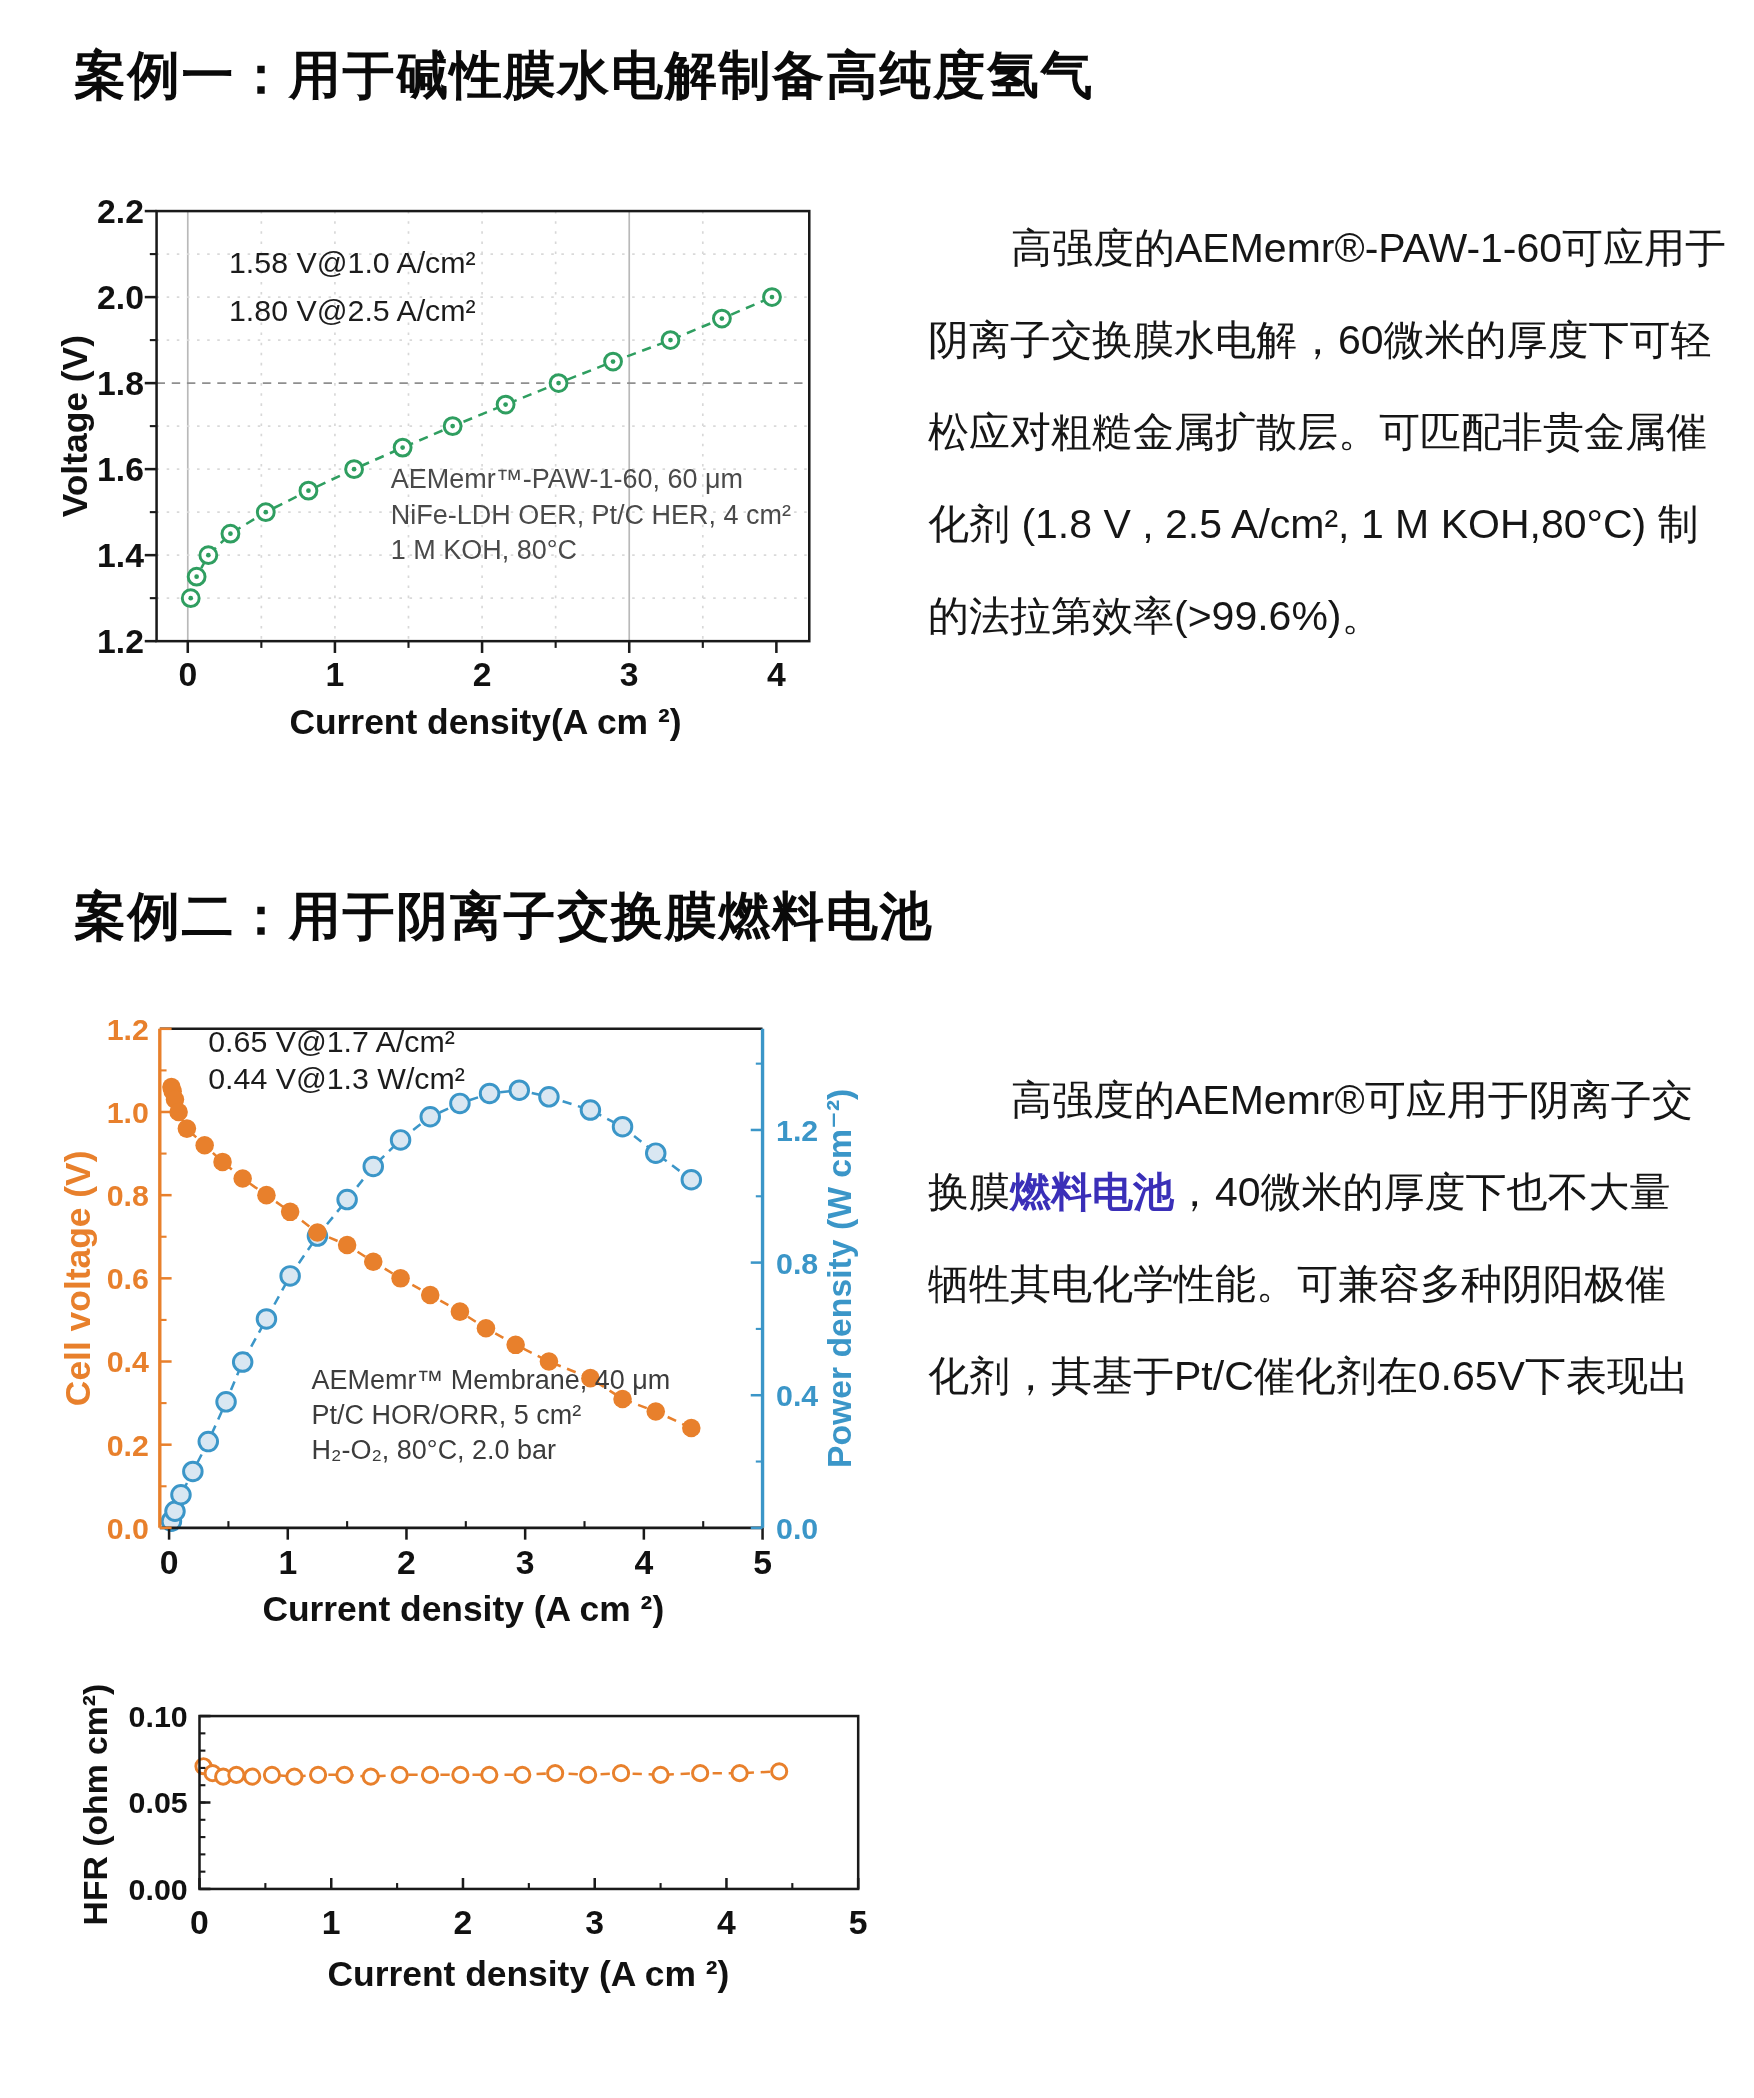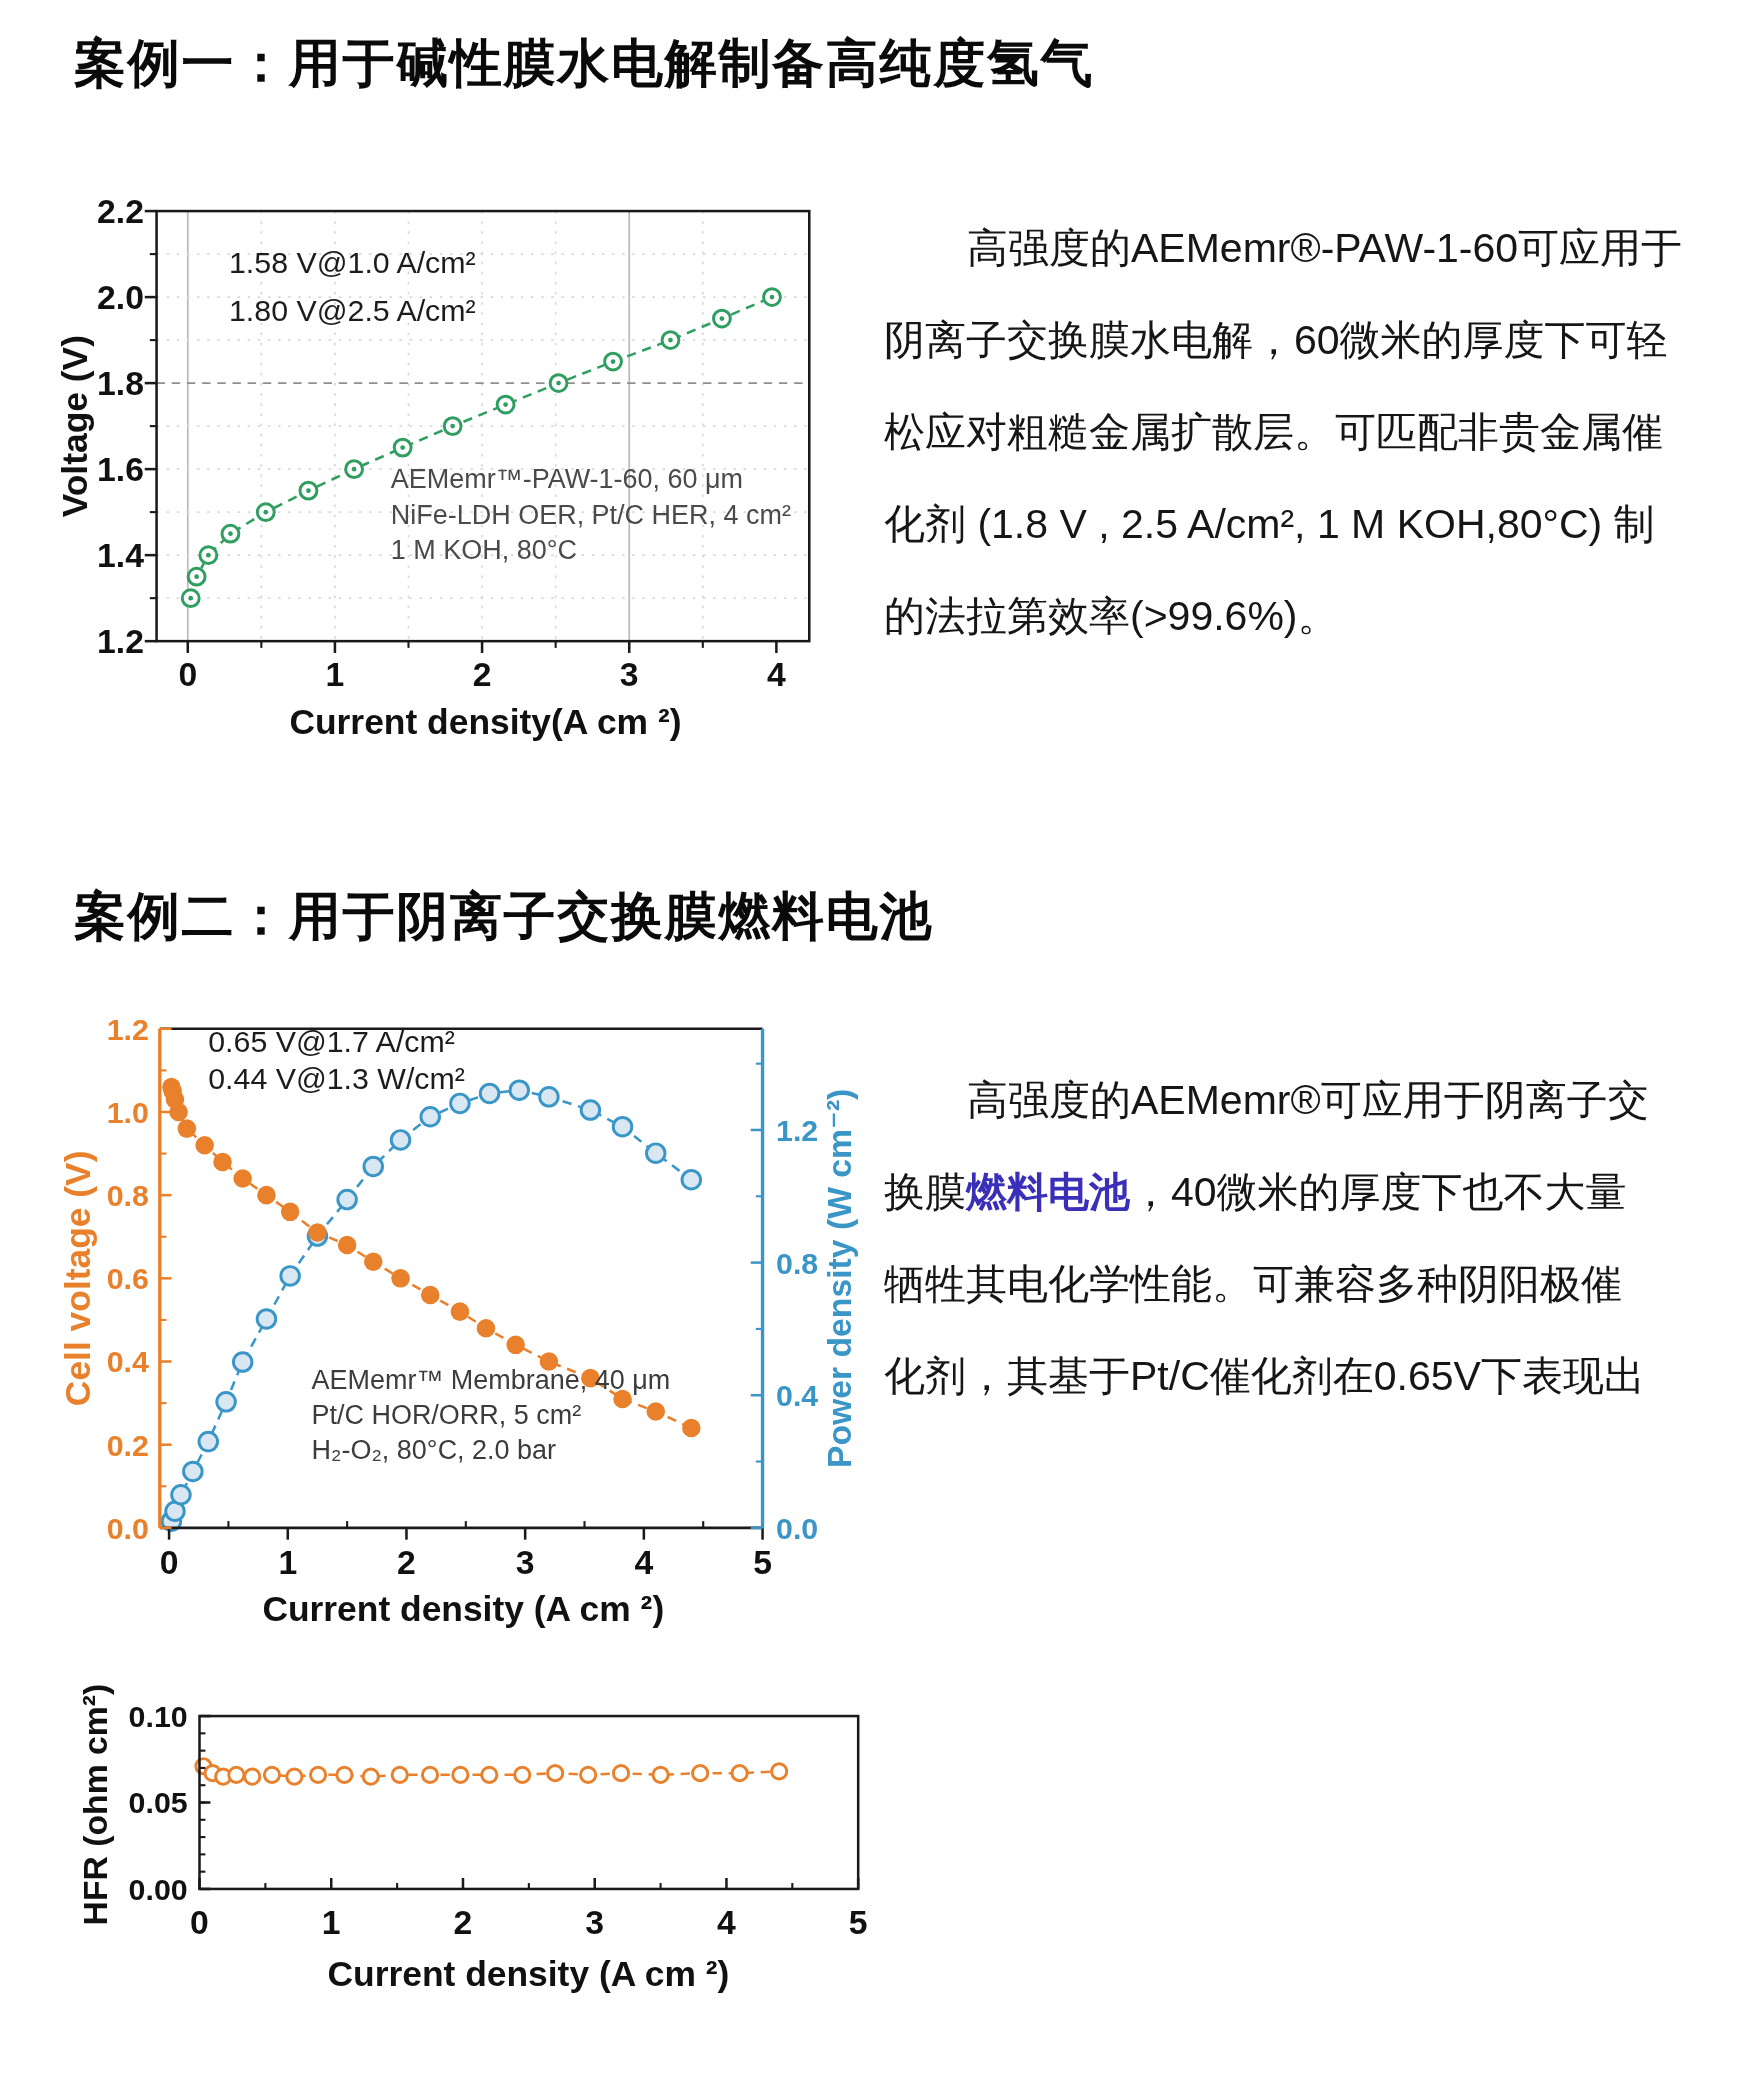--- a/index.html
+++ b/index.html
@@ -5,31 +5,31 @@
   html,body{margin:0;padding:0;}
   body{
     width:1754px;height:2098px;position:relative;background:#ffffff;
     font-family:"Liberation Sans","DejaVu Sans",sans-serif;color:#141414;overflow:hidden;
   }
   .sec-title{
     position:absolute;left:74px;margin:0;font-size:52px;font-weight:bold;
     color:#0a0a0a;letter-spacing:1.7px;white-space:nowrap;
   }
   .para{position:absolute;left:884px;width:856px;font-size:41px;line-height:92px;color:#161616;}
-  .para .line{white-space:nowrap;}
+  .para .line{white-space:nowrap;margin-left:44px;}
   .para .indent{text-indent:83px;}
   .link{font-weight:inherit;}
   svg.chart{position:absolute;display:block;}
   text{font-family:"Liberation Sans","DejaVu Sans",sans-serif;}
 </style>
 </head>
 <body>
 
 <section>
-  <h1 class="sec-title" style="top:29px">案例一：用于碱性膜水电解制备高纯度氢气</h1>
+  <h1 class="sec-title" style="top:41px">案例一：用于碱性膜水电解制备高纯度氢气</h1>
 
   <svg id="chart-1" class="chart" style="left:51px;top:190px" width="793" height="565" viewBox="0 0 940 670">
       <line x1="162" y1="25" x2="162" y2="535" stroke="#b9b9b9" stroke-width="2"></line>
       <line x1="685.5" y1="25" x2="685.5" y2="535" stroke="#b9b9b9" stroke-width="2"></line>
       <line x1="249.25" y1="25" x2="249.25" y2="535" stroke="#d8d8d8" stroke-width="2" stroke-dasharray="3 9"></line>
       <line x1="336.5" y1="25" x2="336.5" y2="535" stroke="#d8d8d8" stroke-width="2" stroke-dasharray="3 9"></line>
       <line x1="423.75" y1="25" x2="423.75" y2="535" stroke="#d8d8d8" stroke-width="2" stroke-dasharray="3 9"></line>
       <line x1="511" y1="25" x2="511" y2="535" stroke="#d8d8d8" stroke-width="2" stroke-dasharray="3 9"></line>
       <line x1="598.25" y1="25" x2="598.25" y2="535" stroke="#d8d8d8" stroke-width="2" stroke-dasharray="3 9"></line>
       <line x1="772.75" y1="25" x2="772.75" y2="535" stroke="#d8d8d8" stroke-width="2" stroke-dasharray="3 9"></line>

